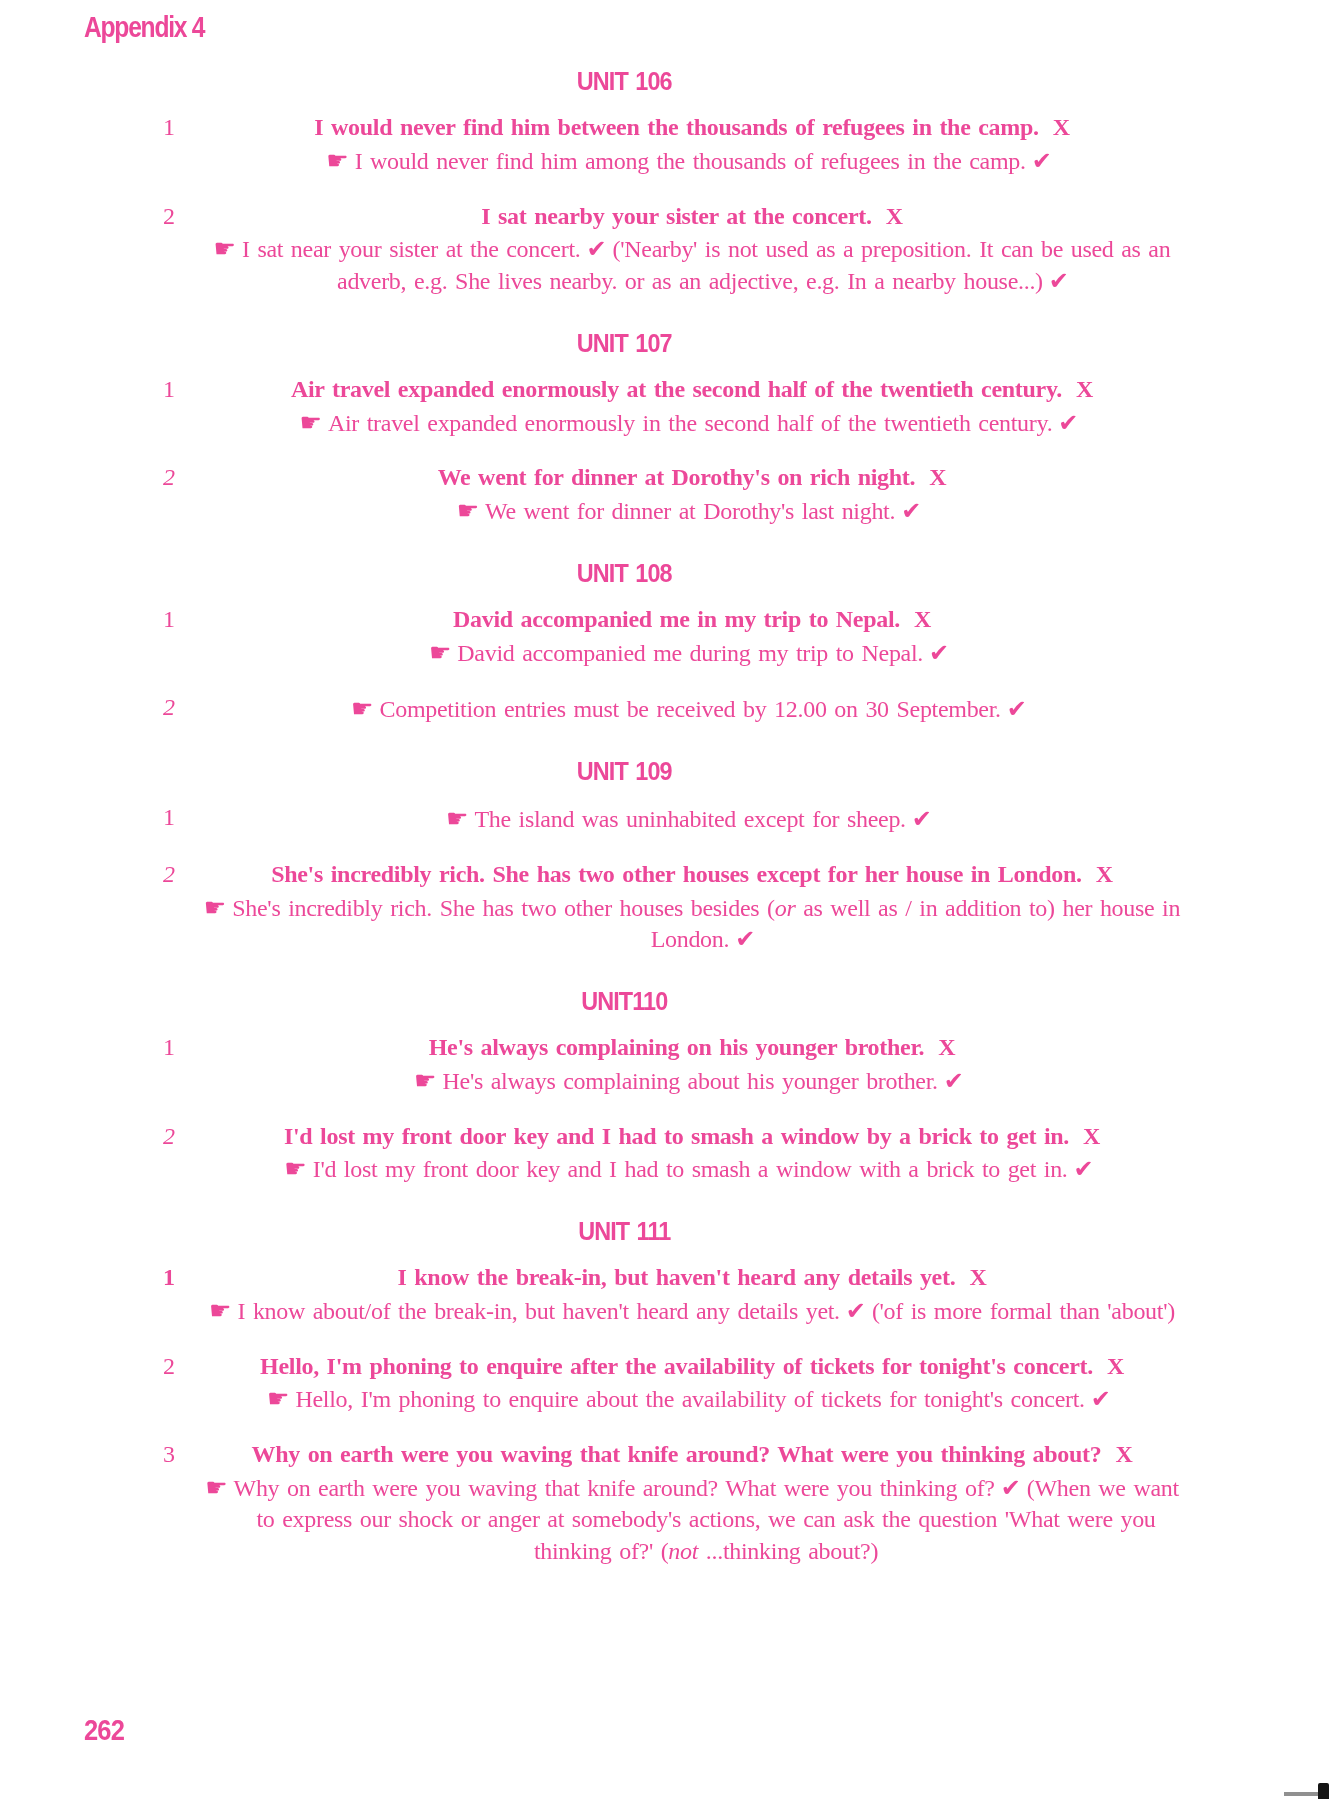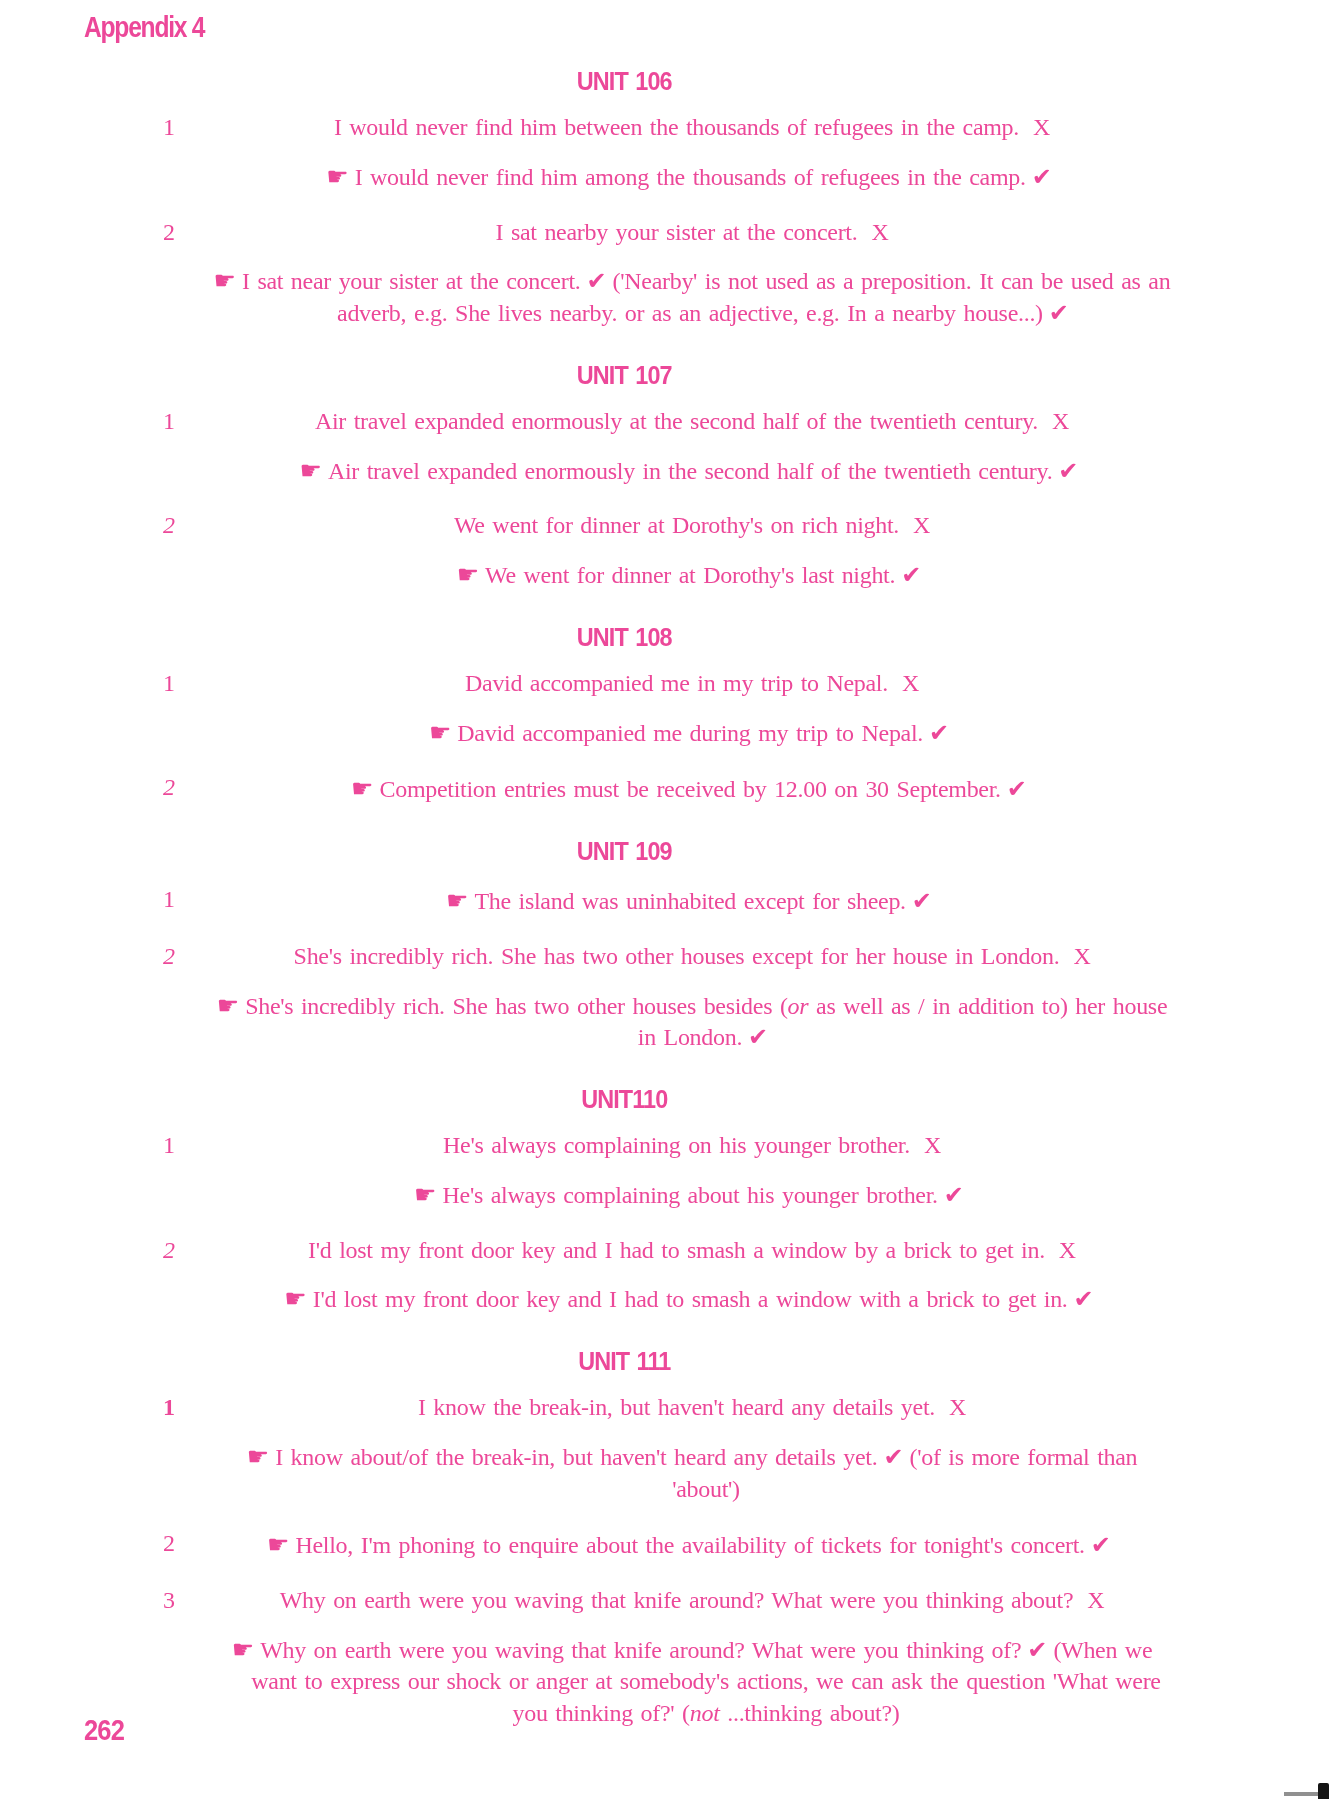--- a/index.html
+++ b/index.html
@@ -34,23 +34,23 @@
     letter-spacing:-1px;
     transform:scaleX(0.9); transform-origin:left top;
     margin:28px 0 14px 0;
     white-space:nowrap;
   }
   .unit:first-child .unit-title { margin-top:0; }
   .item { position:relative; padding-left:33px; margin-bottom:23px; }
   .num { position:absolute; left:0; top:0; }
   .num.italic { font-style:italic; }
   .num.bold { font-weight:700; }
-  .wrong { margin:0; }
+  .wrong { margin:0;font-weight:bold; }
   .xmark { margin-left:14px; }
-  .correct { margin:16px; padding-left:28px; text-indent:-28px; }
+  .correct { margin:0; padding-left:28px; text-indent:-28px; }
   .hand {
     font-family:"DejaVu Sans", sans-serif;
     font-size:25px;
     margin-right:6px;
     letter-spacing:0;
   }
   .check {
     font-family:"DejaVu Sans", sans-serif;
     font-weight:700;
     margin:0 6px;
@@ -165,20 +165,21 @@
       <h3 class="unit-title">UNIT 111</h3>
 
       <div class="item">
         <span class="num bold">1</span>
         <p class="wrong"><span>I know the break-in, but haven't heard any details yet.</span><span class="xmark">X</span></p>
         <p class="correct"><span class="hand">☛</span><span>I know about/of the break-in, but haven't heard any details yet.</span><span class="check">✔</span><span>('of is more formal than 'about')</span></p>
       </div>
 
       <div class="item">
         <span class="num">2</span>
+        <p class="wrong"><span>Hello, I'm phoning to enquire after the availability of tickets for tonight's concert.</span><span class="xmark">X</span></p>
         <p class="correct"><span class="hand">☛</span><span>Hello, I'm phoning to enquire about the availability of tickets for tonight's concert.</span><span class="check">✔</span></p>
       </div>
 
       <div class="item">
         <span class="num">3</span>
         <p class="wrong"><span>Why on earth were you waving that knife around? What were you thinking about?</span><span class="xmark">X</span></p>
         <p class="correct"><span class="hand">☛</span><span>Why on earth were you waving that knife around? What were you thinking of?</span><span class="check">✔</span><span>(When we want to express our shock or anger at somebody's actions, we can ask the question 'What were you thinking of?' (</span><span class="it">not</span><span> ...thinking about?)</span></p>
       </div>
     </section>
 

